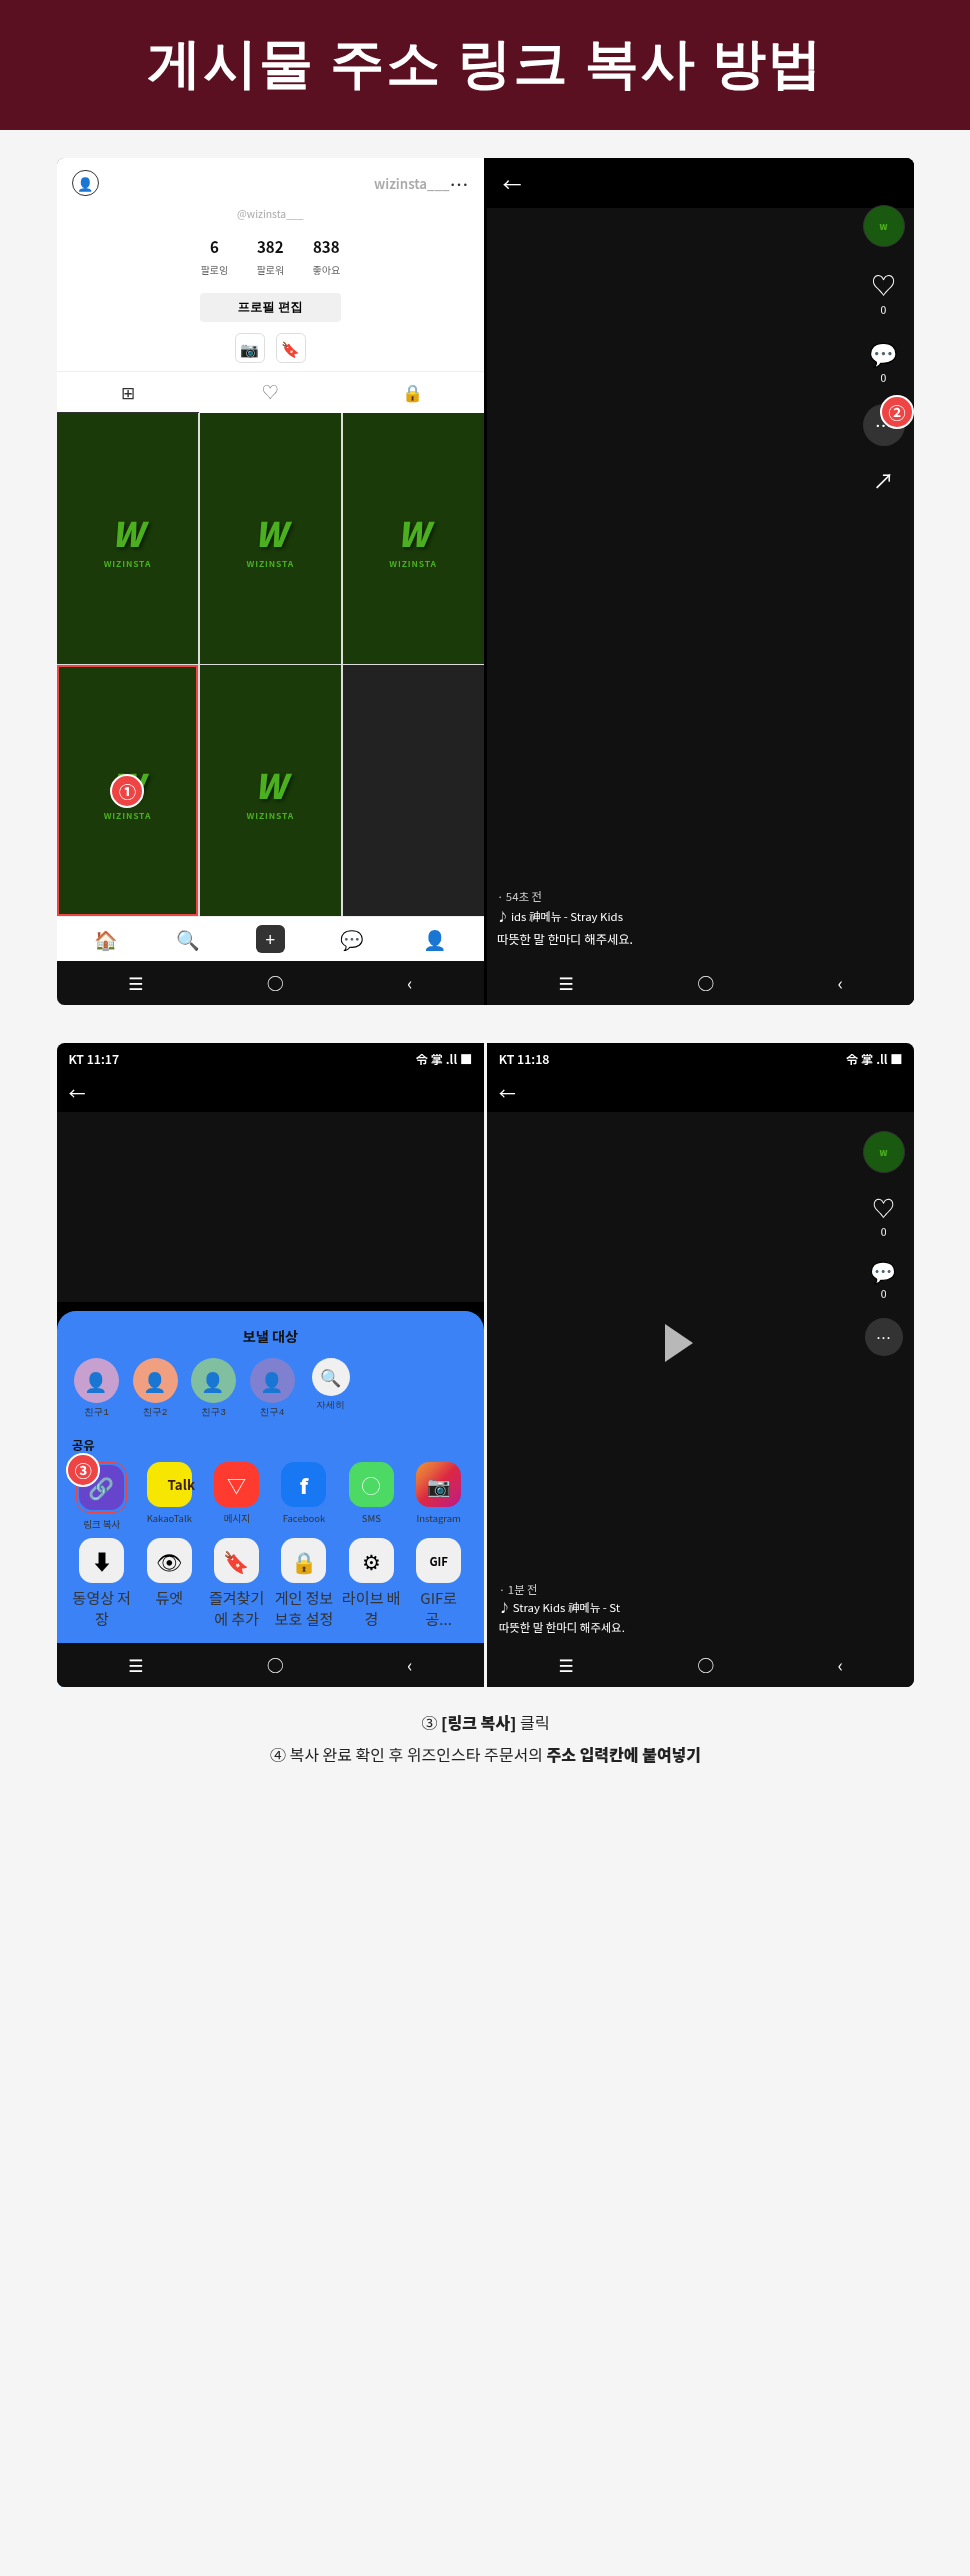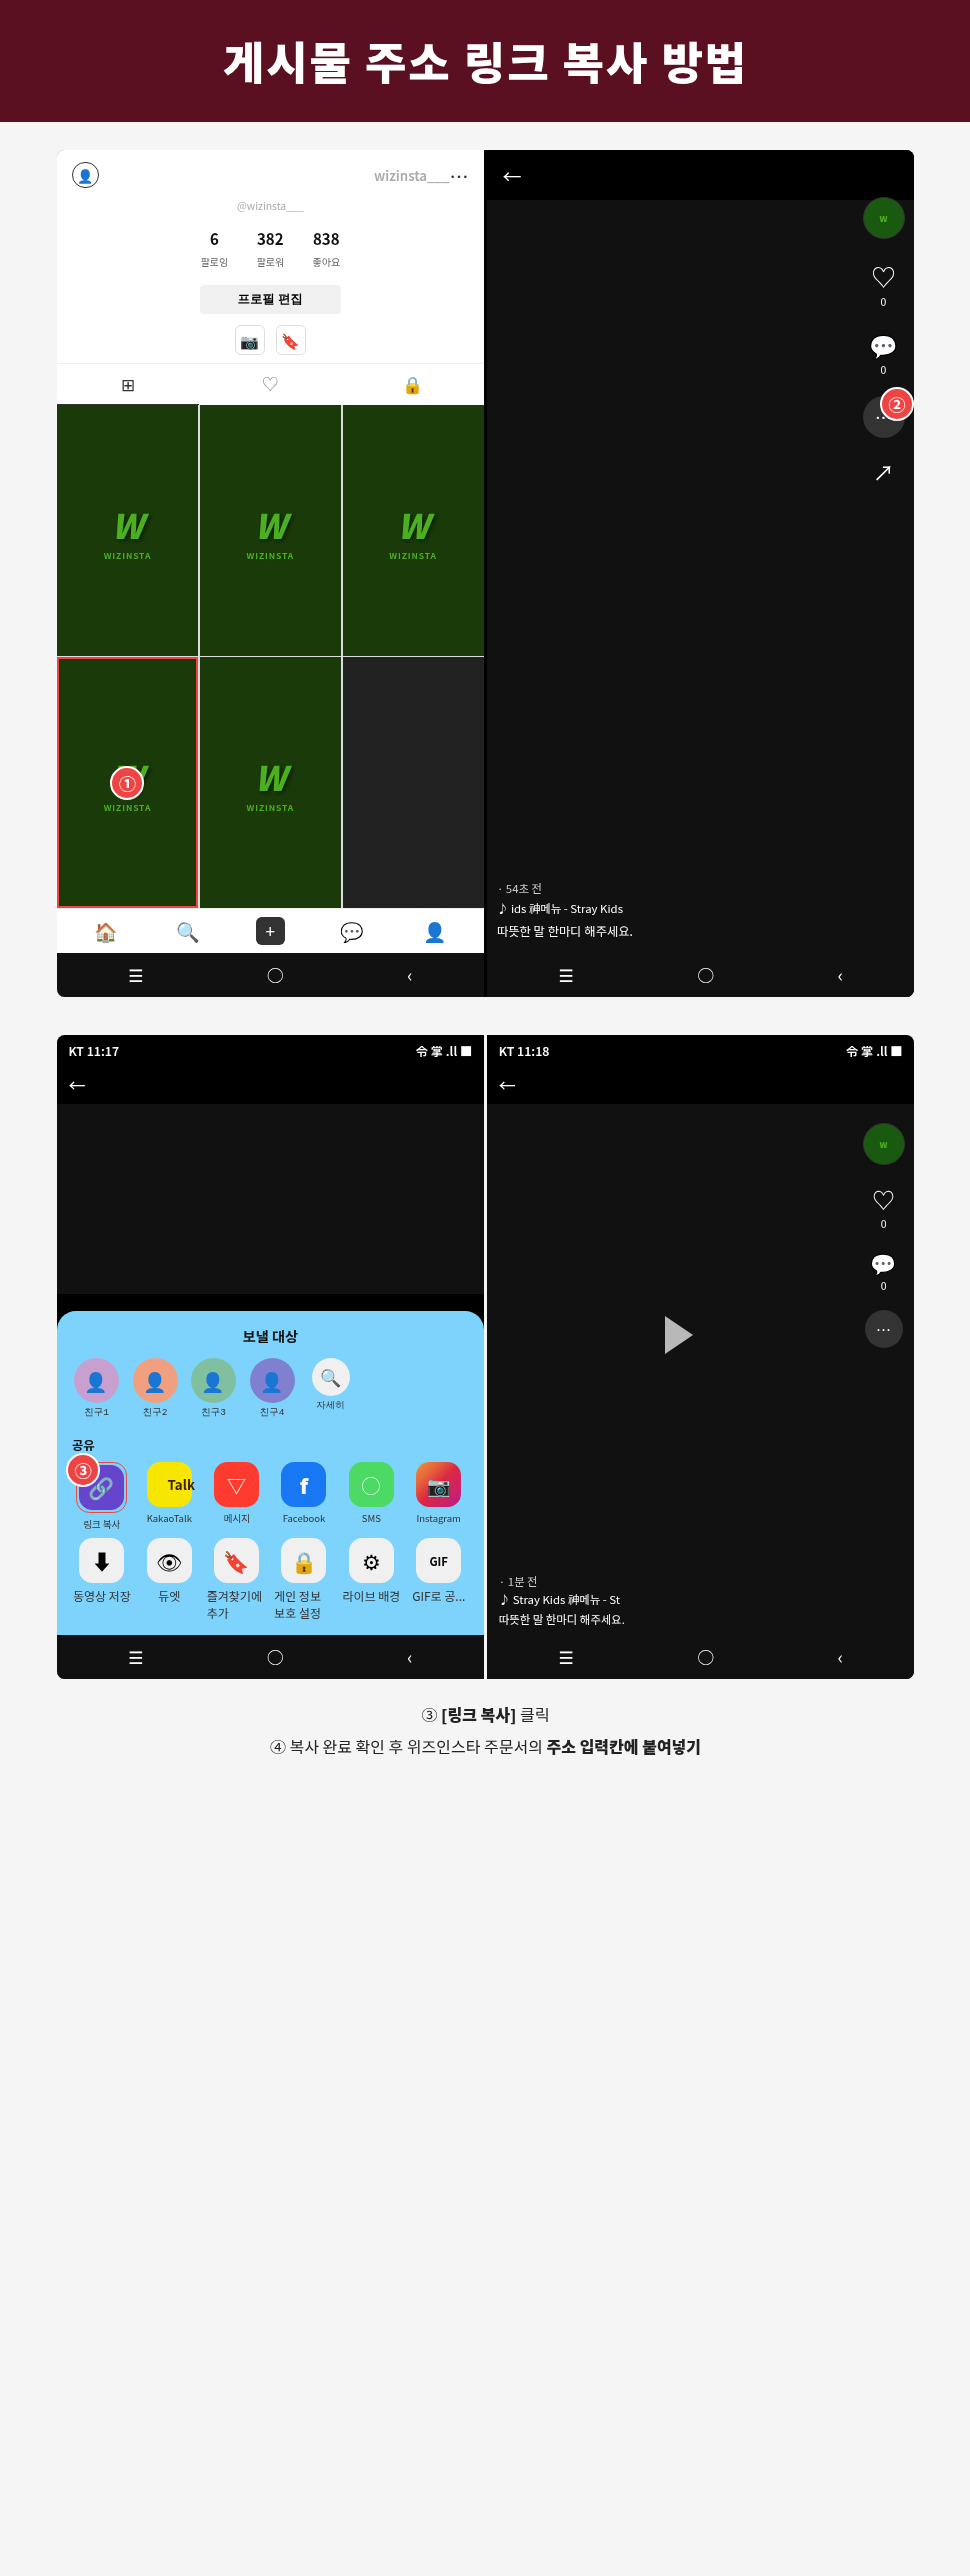--- a/index.html
+++ b/index.html
@@ -11,23 +11,24 @@
     }
 
     
     .header {
       background: #5a1020;
       color: white;
       text-align: center;
       padding: 28.4px 19px;
     }
     .header h1 {
-      font-size: 45px;
+      font-size: 54px;
       font-weight: 900;
       letter-spacing: 1.9px;
+      font-family: Liberation Serif, serif;
     }
 
     
     .section {
       padding: 28.4px 57px;
       background: #f5f5f5;
     }
 
     
     .screenshots-row {
@@ -327,21 +328,21 @@
       color: #fff;
       font-size: 12.3px;
       font-weight: 600;
     }
 
     
     .share-sheet {
       position: absolute;
       bottom: 0;
       left: 0; right: 0;
-      background: #7dd3fc;
+      background: #3b82f6;
       border-radius: 19px 19px 0 0;
       padding: 15px;
     }
     .share-title {
       text-align: center;
       font-size: 14.2px;
       font-weight: 700;
       color: #111;
       margin-bottom: 11.4px;
     }
@@ -423,23 +424,23 @@
       gap: 3.8px;
     }
     .share-more-icon {
       width: 45px; height: 45px;
       border-radius: 13.3px;
       background: #f0f0f0;
       display: flex; align-items: center; justify-content: center;
       font-size: 21px;
     }
     .share-more-label {
-      font-size: 12px;
+      font-size: 15px;
       color: #333;
-      text-align: left;
+      text-align: center;
     }
 
     .share-cancel {
       text-align: center;
       padding: 11.4px;
       font-size: 14.2px;
       color: #333;
       font-weight: 500;
     }
 

